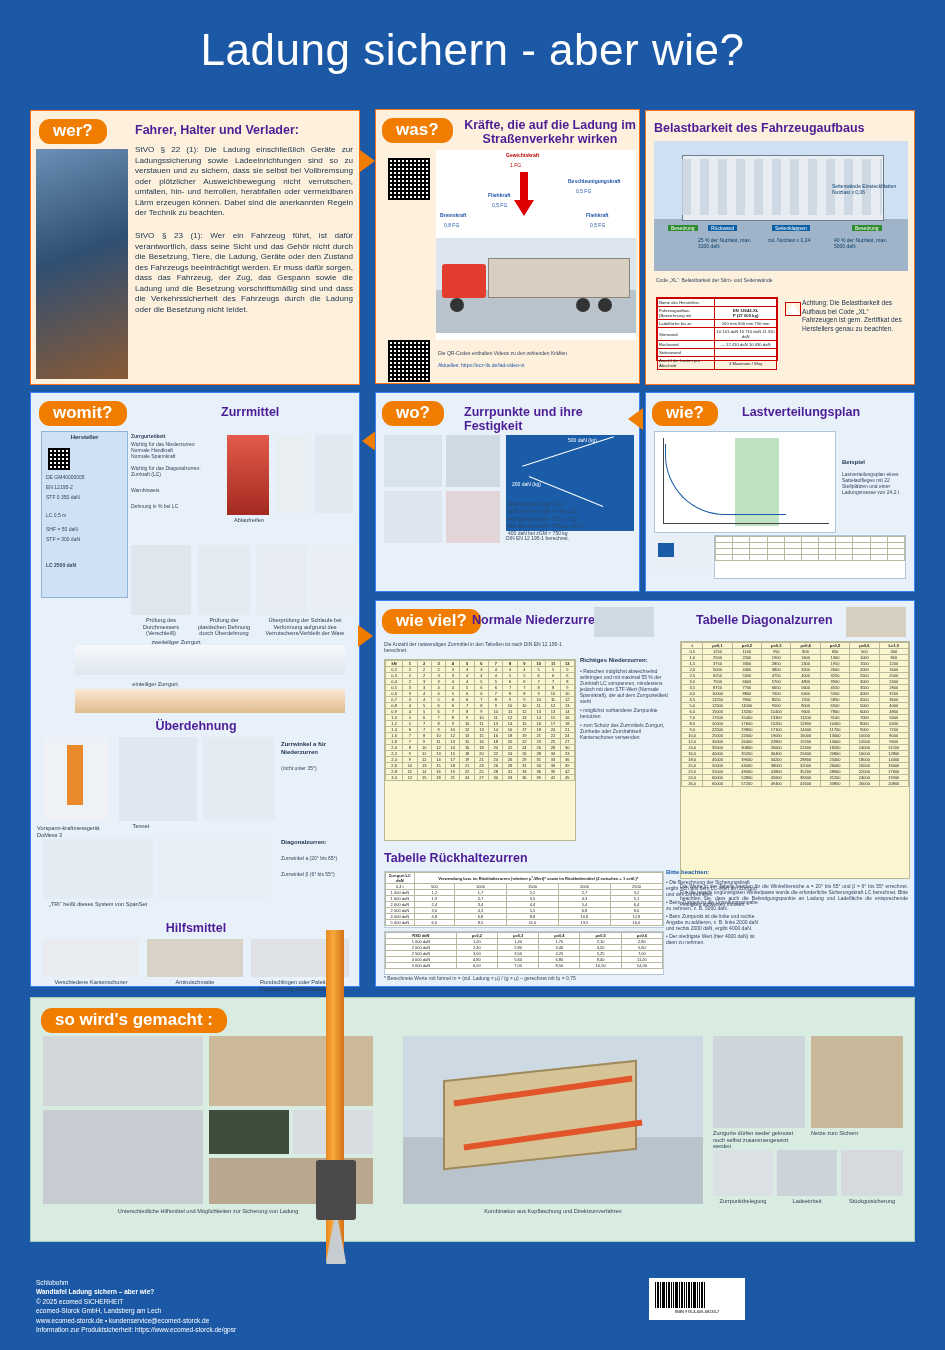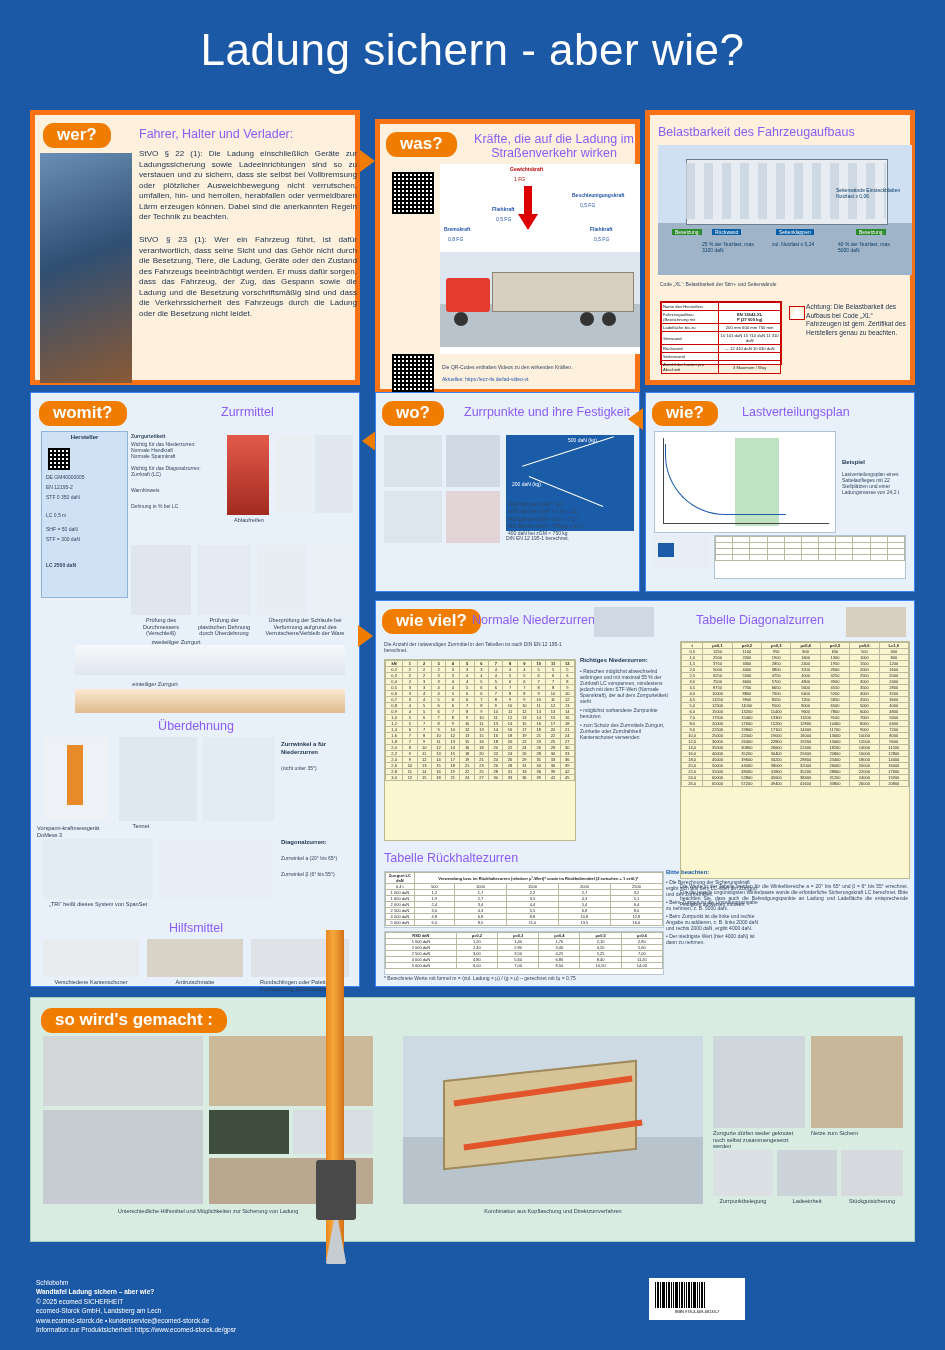--- a/index.html
+++ b/index.html
@@ -28,27 +28,27 @@
     font-weight:400;
     color:#ffffff;
     letter-spacing:.5px;
   }
   .tag{
     display:inline-block;background:#f07d00;color:#fff;
     font-size:17px;font-weight:bold;border-radius:11px;
     padding:2px 14px 3px 14px;
   }
   .tagbox{position:absolute;}
-  .sect-title{font-size:12.5px;font-weight:normal;color:#8b5cf6;line-height:1.15;}
+  .sect-title{font-size:12.5px;font-weight:bold;color:#4c1d95;line-height:1.15;}
   .body-txt{font-size:8.1px;line-height:1.3;color:#18324d;text-align:justify;}
   .mini{font-size:6px;line-height:1.25;color:#20364f;}
   .tiny{font-size:5px;line-height:1.2;color:#33465c;}
   .cap{font-size:5.6px;line-height:1.2;color:#2c3e52;text-align:center;}
   
-  .band{position:absolute;background:#fdf0dd;border:5px solid #f97316;box-sizing:border-box;}
+  .band{position:absolute;background:#fdf0dd;border:1px solid #f97316;box-sizing:border-box;}
   .bandblue{position:absolute;background:#e8f0fa;border:1px solid #3b82f6;box-sizing:border-box;}
   .bandgreen{position:absolute;background:#d9ece2;border:1px solid #a7ccb9;box-sizing:border-box;}
   .photo{background:#c8cdd2;overflow:hidden;position:relative;}
   .arrow{
     position:absolute;width:0;height:0;
     border-top:11px solid transparent;border-bottom:11px solid transparent;
     border-left:15px solid #f07d00;
   }
   .arrow.left{border-left:none;border-right:15px solid #f07d00;}
   .warn{color:#b00000;font-weight:bold;}
@@ -78,21 +78,21 @@
       <span class="tag">wer?</span>
     </div>
     <div class="sect-title" style="position:absolute;left:104px;top:12px;width:215px;">Fahrer, Halter und Verlader:</div>
     <div class="photo" style="position:absolute;left:5px;top:38px;width:92px;height:230px;background:linear-gradient(160deg,#6b8fb5,#2f4f73 45%,#8a5a35 100%);"></div>
     <div class="body-txt" style="position:absolute;left:104px;top:34px;width:218px;">StVO § 22 (1): Die Ladung einschließlich Geräte zur Ladungssicherung sowie Ladeeinrichtungen sind so zu verstauen und zu sichern, dass sie selbst bei Vollbremsung oder plötzlicher Ausweichbewegung nicht verrutschen, umfallen, hin- und herrollen, herabfallen oder vermeidbaren Lärm erzeugen können. Dabei sind die anerkannten Regeln der Technik zu beachten.</div>
     <div class="body-txt" style="position:absolute;left:104px;top:120px;width:218px;">StVO § 23 (1): Wer ein Fahrzeug führt, ist dafür verantwortlich, dass seine Sicht und das Gehör nicht durch die Besetzung, Tiere, die Ladung, Geräte oder den Zustand des Fahrzeugs beeinträchtigt werden. Er muss dafür sorgen, dass das Fahrzeug, der Zug, das Gespann sowie die Ladung und die Besetzung vorschriftsmäßig sind und dass die Verkehrssicherheit des Fahrzeugs durch die Ladung oder die Besetzung nicht leidet.</div>
   </div>
 
   <div class="arrow" style="left:360px;top:150px;"></div>
 
-  <div class="band" style="left:375px;top:119px;width:265px;height:275px;">
+  <div class="band" style="left:375px;top:109px;width:265px;height:275px;">
     <div class="tagbox" style="left:6px;top:8px;">
       <span class="tag">was?</span>
     </div>
     <div class="sect-title" style="position:absolute;left:88px;top:8px;width:172px;text-align:center;">Kräfte, die auf die Ladung im Straßenverkehr wirken</div>
     <div class="qr" style="position:absolute;left:12px;top:48px;width:42px;height:42px;"></div>
     <div class="qr" style="position:absolute;left:12px;top:230px;width:42px;height:42px;"></div>
 
     <div style="position:absolute;left:60px;top:40px;width:200px;height:190px;background:#fff;">
       <div class="tiny" style="position:absolute;left:70px;top:2px;color:#b00;font-weight:bold;">Gewichtskraft</div>
       <div class="tiny" style="position:absolute;left:74px;top:12px;color:#b00;">1 FG</div>

